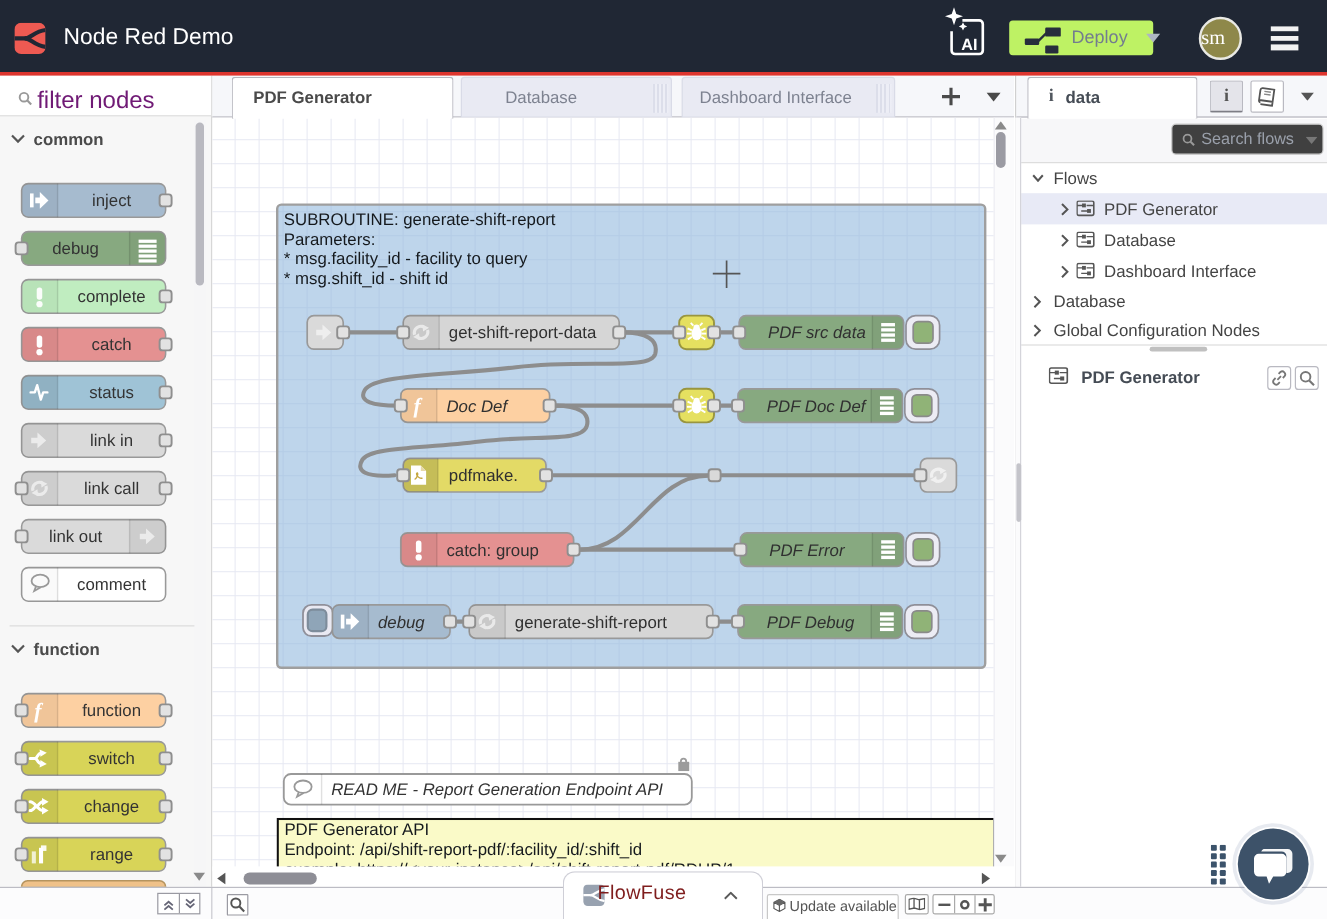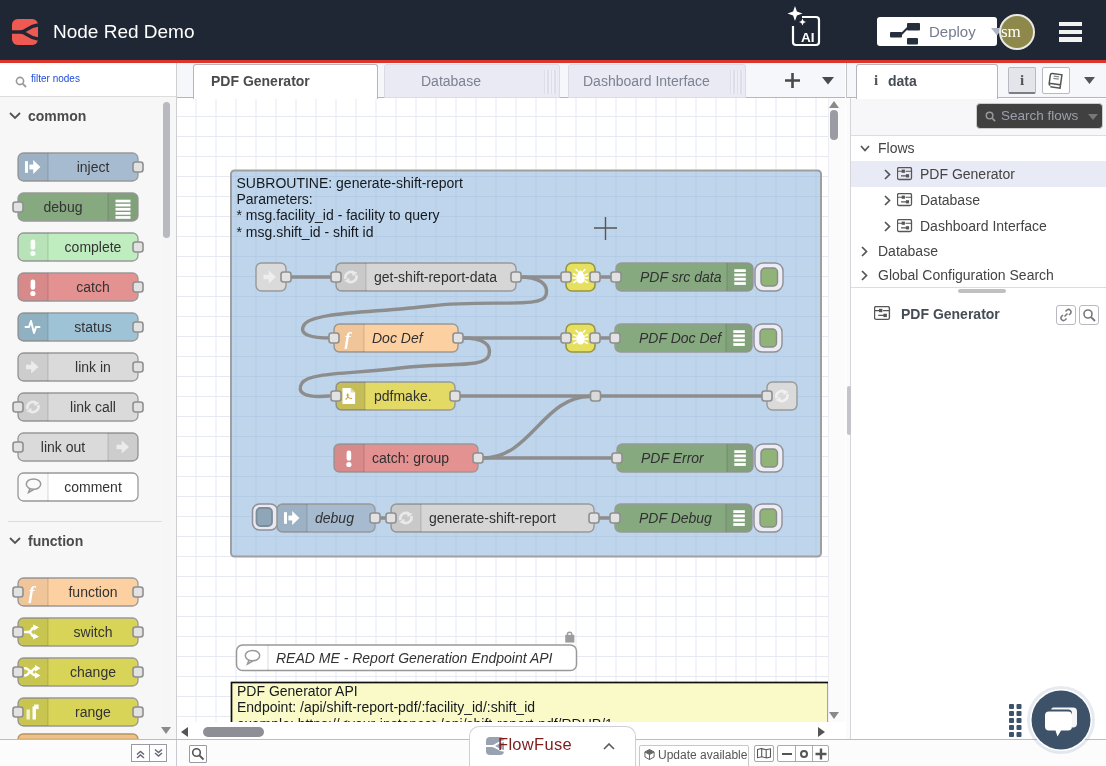--- a/index.html
+++ b/index.html
@@ -33,21 +33,21 @@
         </g>
       </g>
     </svg>
  <div style="position:absolute;left:53px;top:21px;font-size:19px;color:#fff">Node Red Demo</div>
  <svg width="36" height="44" viewBox="0 0 36 44" style="position:absolute;left:787px;top:5px">
       <path d="M15,12 H29 a3,3 0 0 1 3,3 V37 a3,3 0 0 1 -3,3 H9 a3,3 0 0 1 -3,-3 V21" fill="none" stroke="#fff" stroke-width="2.2"></path>
       <text x="14" y="36.5" font-family="Liberation Sans" font-size="13.5" font-weight="bold" fill="#fff">AI</text>
       <path d="M8,1 L9.9,6.6 L15.5,8.5 L9.9,10.4 L8,16 L6.1,10.4 L0.5,8.5 L6.1,6.6 z" fill="#fff"></path>
       <path d="M15.5,13.5 l1.1,2.4 2.4,1.1 -2.4,1.1 -1.1,2.4 -1.1,-2.4 -2.4,-1.1 2.4,-1.1 z" fill="#fff"></path>
     </svg>
- <div style="position:absolute;left:877px;top:17px;width:120px;height:29px;background:#ffffff;border-radius:3px">
+ <div style="position:absolute;left:841px;top:17px;width:120px;height:29px;background:#bef264;border-radius:3px">
    <svg width="40" height="26" viewBox="0 0 40 26" style="position:absolute;left:12px;top:2px">
         <g fill="#272e3c">
           <rect x="1" y="13" width="12" height="5.5" rx="1"></rect>
           <rect x="18" y="4" width="13" height="7.5" rx="1"></rect>
           <rect x="18" y="19" width="11" height="6.5" rx="1"></rect>
           <path d="M12,15.5 L19,8.5" stroke="#272e3c" stroke-width="2"></path>
         </g>
       </svg>
    <span style="position:absolute;left:52px;top:6px;font-size:15px;color:#737d8f">Deploy</span>
    <svg width="12" height="8" viewBox="0 0 12 8" style="position:absolute;left:114px;top:11px">
@@ -63,21 +63,21 @@
  </div>
 </div>
 <div id="redline"></div>
 
 <div id="palette">
  <div id="filterbox">
    <svg width="12" height="12" viewBox="0 0 12 12" style="position:absolute;left:15px;top:13px">
      <circle cx="5" cy="5" r="3.6" fill="none" stroke="#999" stroke-width="1.6"></circle>
         <path d="M7.8,7.8 L11,11" stroke="#999" stroke-width="1.8"></path>
       </svg>
-   <span style="position:absolute;left:31px;top:10px;font-size:10px;color:#1d4ed8">filter nodes</span>
+   <span style="position:absolute;left:31px;top:10px;font-size:20px;color:#701a75">filter nodes</span>
  </div>
  <svg width="176" height="703" viewBox="0 63 176 703" style="position:absolute;left:0;top:0" font-family="Liberation Sans, sans-serif">
 <path d="M10,113 l5,5 5,-5" fill="none" stroke="#555" stroke-width="1.8"></path>
       <text x="28" y="121" font-size="14" font-weight="bold" fill="#4b4b4b">common</text>
 <g>
         <rect x="18" y="153" width="120" height="28" rx="5.5" fill="#a6bbcf" stroke="#999999" stroke-width="1.3"></rect>
 <path d="M18,158.5 a5.5,5.5 0 0 1 5.5,-5.5 H48 V181 H23.5 a5.5,5.5 0 0 1 -5.5,-5.5 z" fill="rgba(0,0,0,0.05)"></path>
         <line x1="48" y1="153" x2="48" y2="181" stroke="rgba(0,0,0,0.12)" stroke-width="1.2"></line>
 <g transform="translate(25,159)" fill="#fff" opacity="1.0">
           <rect x="0" y="2.2" width="3" height="11.6"></rect>
@@ -644,21 +644,21 @@
   <div style="position:absolute;left:0;top:176px;width:260px;height:24px">
     <svg width="7" height="11" viewBox="0 0 7 11" style="position:absolute;left:14px;top:7px">
           <path d="M1,1 L5.5,5.5 L1,10" fill="none" stroke="#555" stroke-width="1.7"></path>
         </svg>
     <span style="position:absolute;left:31px;top:4px">Database</span>
       </div>
   <div style="position:absolute;left:0;top:200px;width:260px;height:24px">
     <svg width="7" height="11" viewBox="0 0 7 11" style="position:absolute;left:14px;top:7px">
           <path d="M1,1 L5.5,5.5 L1,10" fill="none" stroke="#555" stroke-width="1.7"></path>
         </svg>
-    <span style="position:absolute;left:31px;top:4px">Global Configuration Search</span>
+    <span style="position:absolute;left:31px;top:4px">Global Configuration Nodes</span>
       </div>
  </div>
 
  <div style="position:absolute;left:0;top:224px;width:260px;height:5px;border-top:1px solid #ddd">
    <div style="position:absolute;left:111px;top:1px;width:48px;height:3.5px;background:#c0c0c0;border-radius:2px"></div>
     </div>
 
  <svg width="17" height="15" viewBox="0 0 16 14" style="position:absolute;left:27px;top:243px">
       <g transform="translate(0,0) scale(1)" stroke="#565656" fill="none" stroke-width="1.3">
         <rect x="0.5" y="0.5" width="14" height="12" rx="1.5"></rect>

